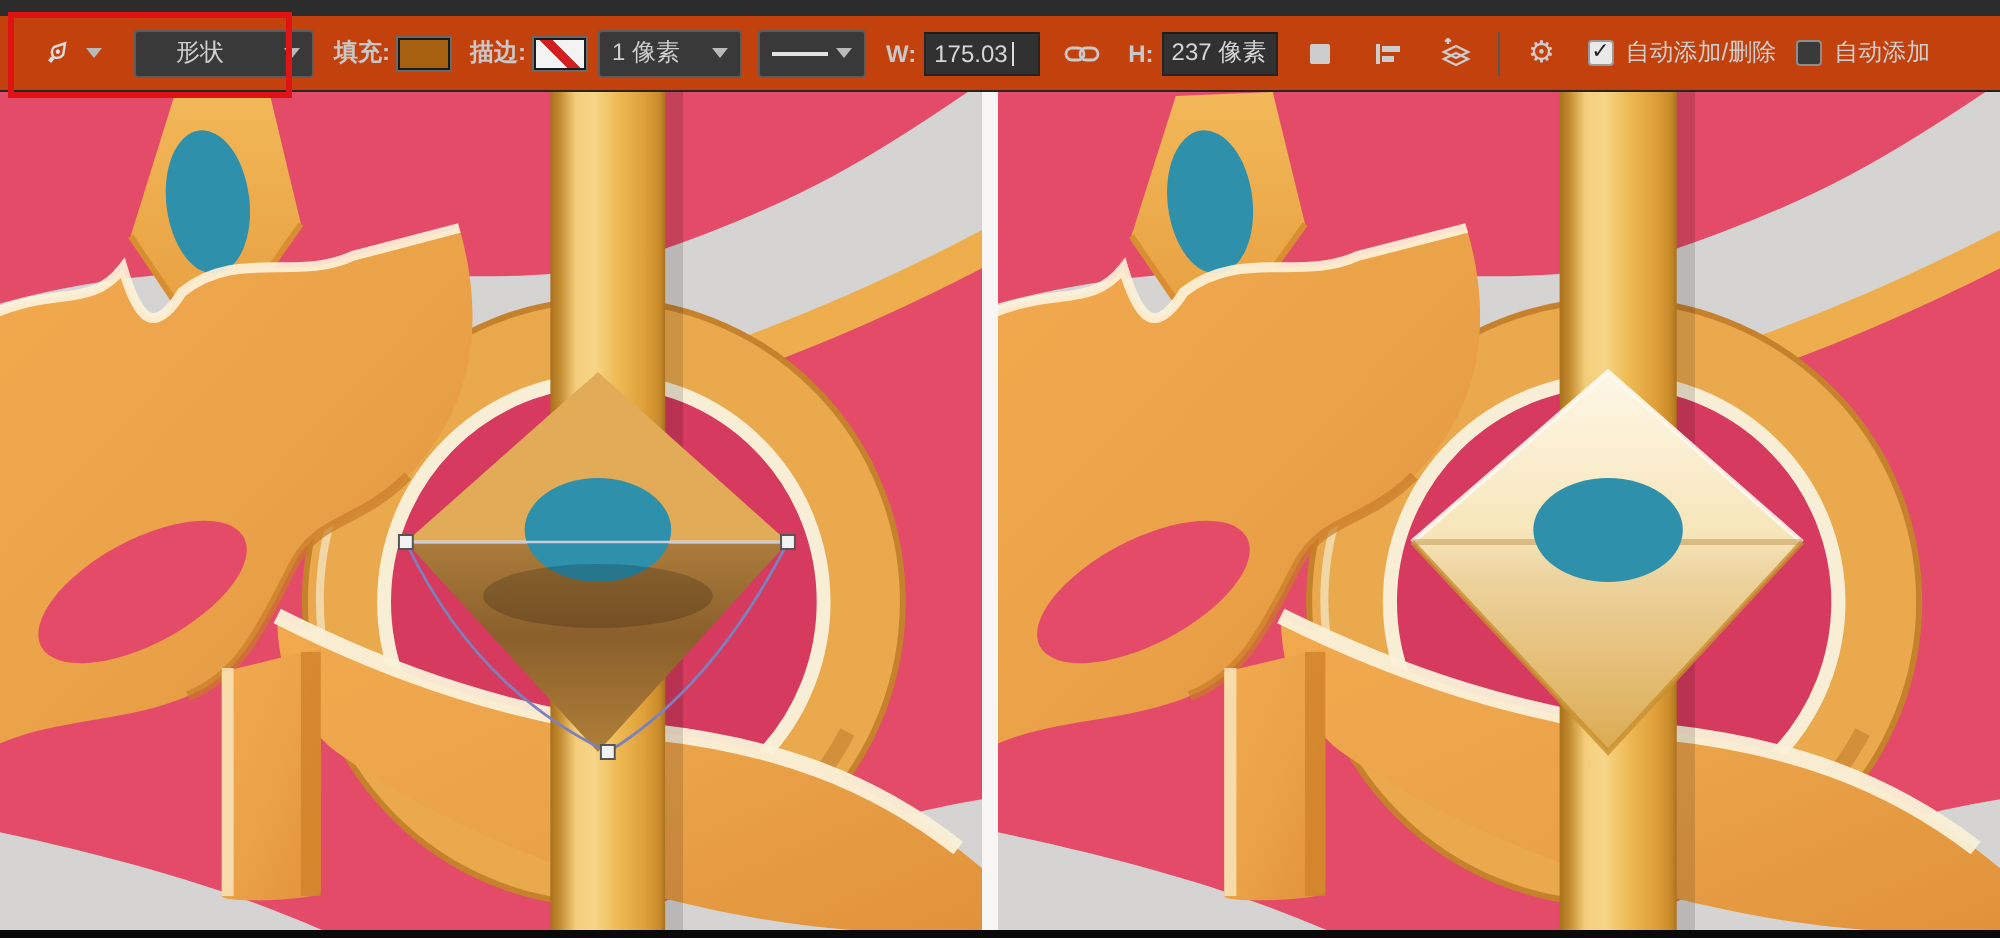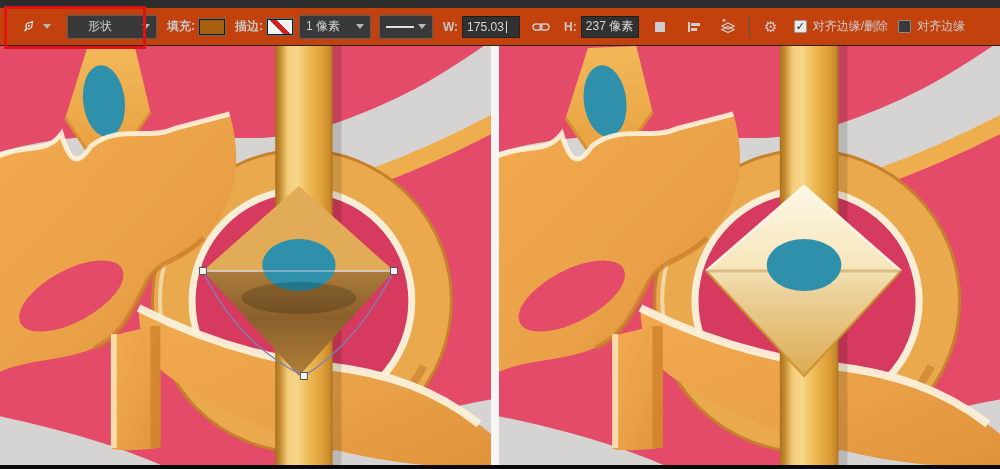--- a/index.html
+++ b/index.html
@@ -135,26 +135,26 @@
 
     <div class="sep"></div>
 
     <div class="icon-btn" style="margin-left:0">
       <span class="gear">⚙</span>
     </div>
 
     <div class="cb cb-on">
       <span>✓</span>
     </div>
-    <span class="cb-label">对齐边缘/删除</span>
+    <span class="cb-label">自动添加/删除</span>
 
     <div class="cb cb-off">
       <span></span>
     </div>
-    <span class="cb-label">对齐边缘</span>
+    <span class="cb-label">自动添加</span>
   </div>
 
   <div class="highlight-box"></div>
 
   <div class="canvas">
 
     <div class="panel left">
       <svg viewBox="0 0 496 419" preserveAspectRatio="none">
         <defs>
           <linearGradient id="barGrad" x1="0" y1="0" x2="1" y2="0">

